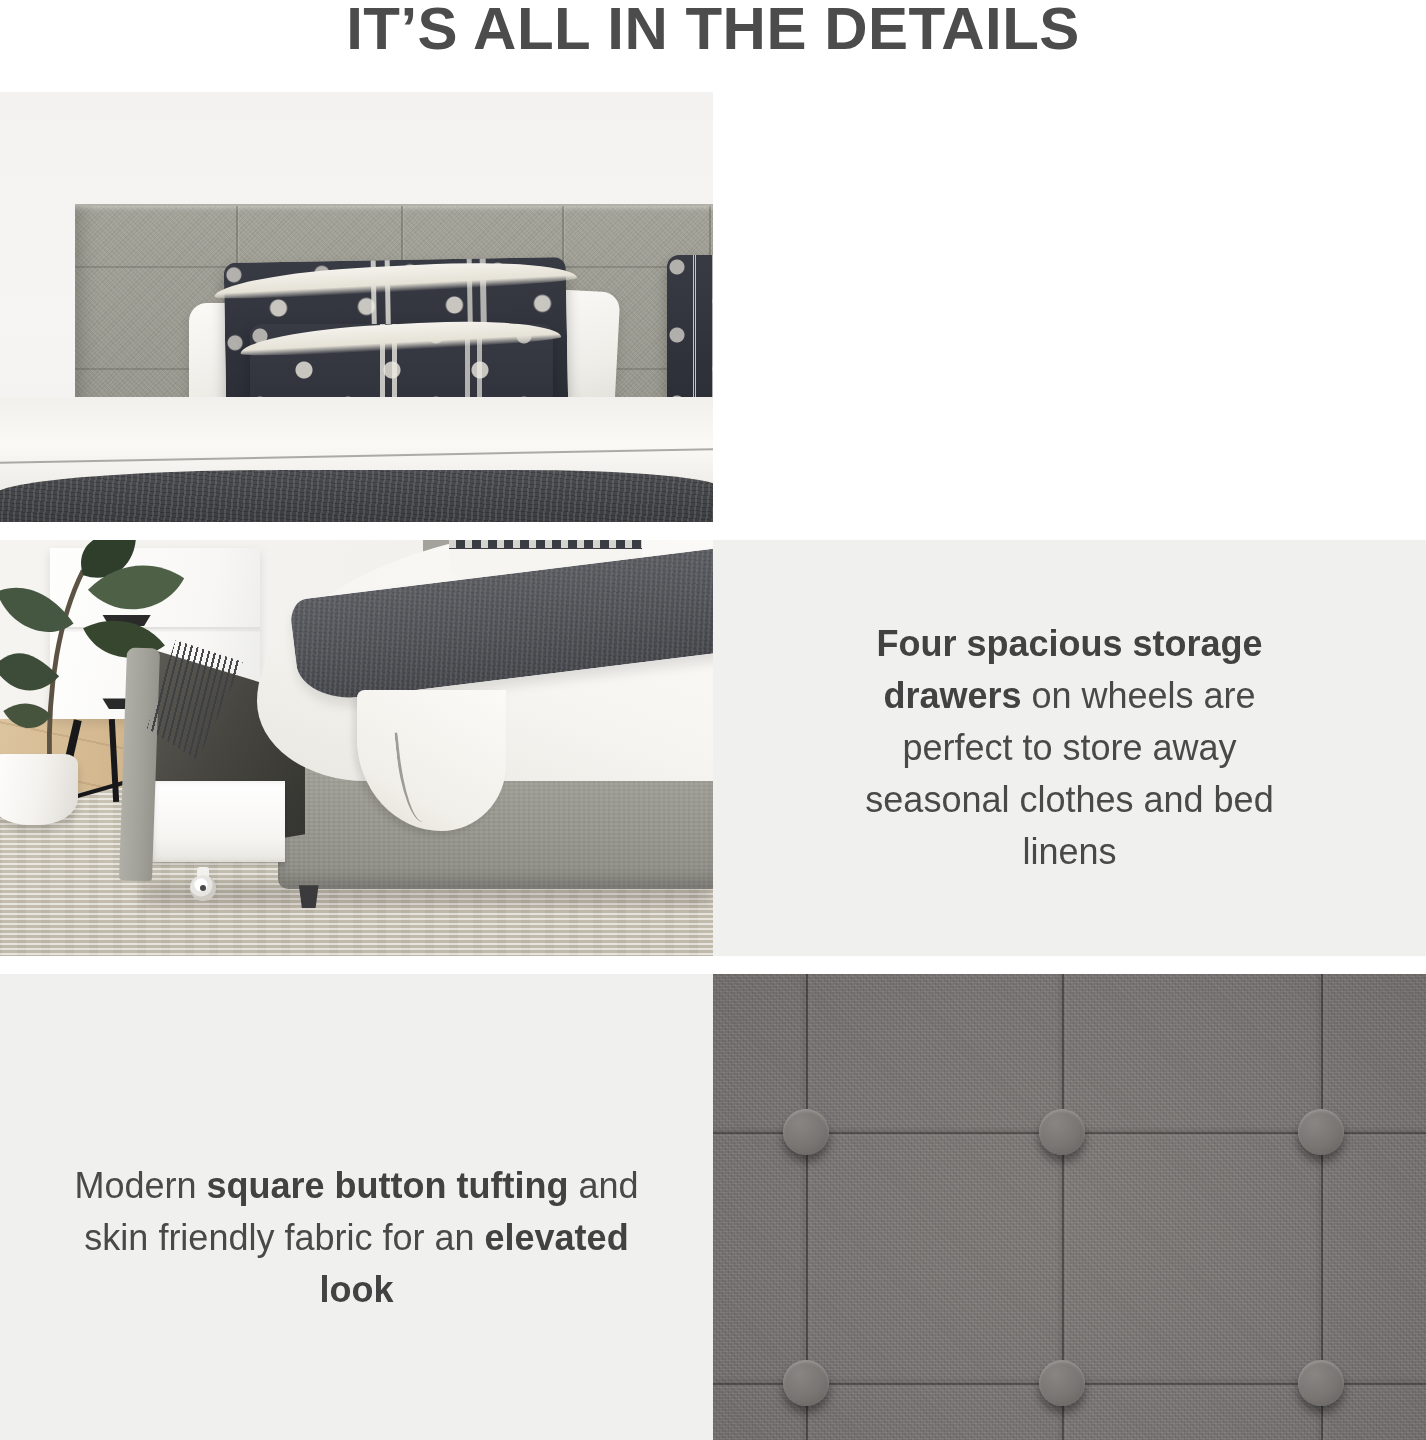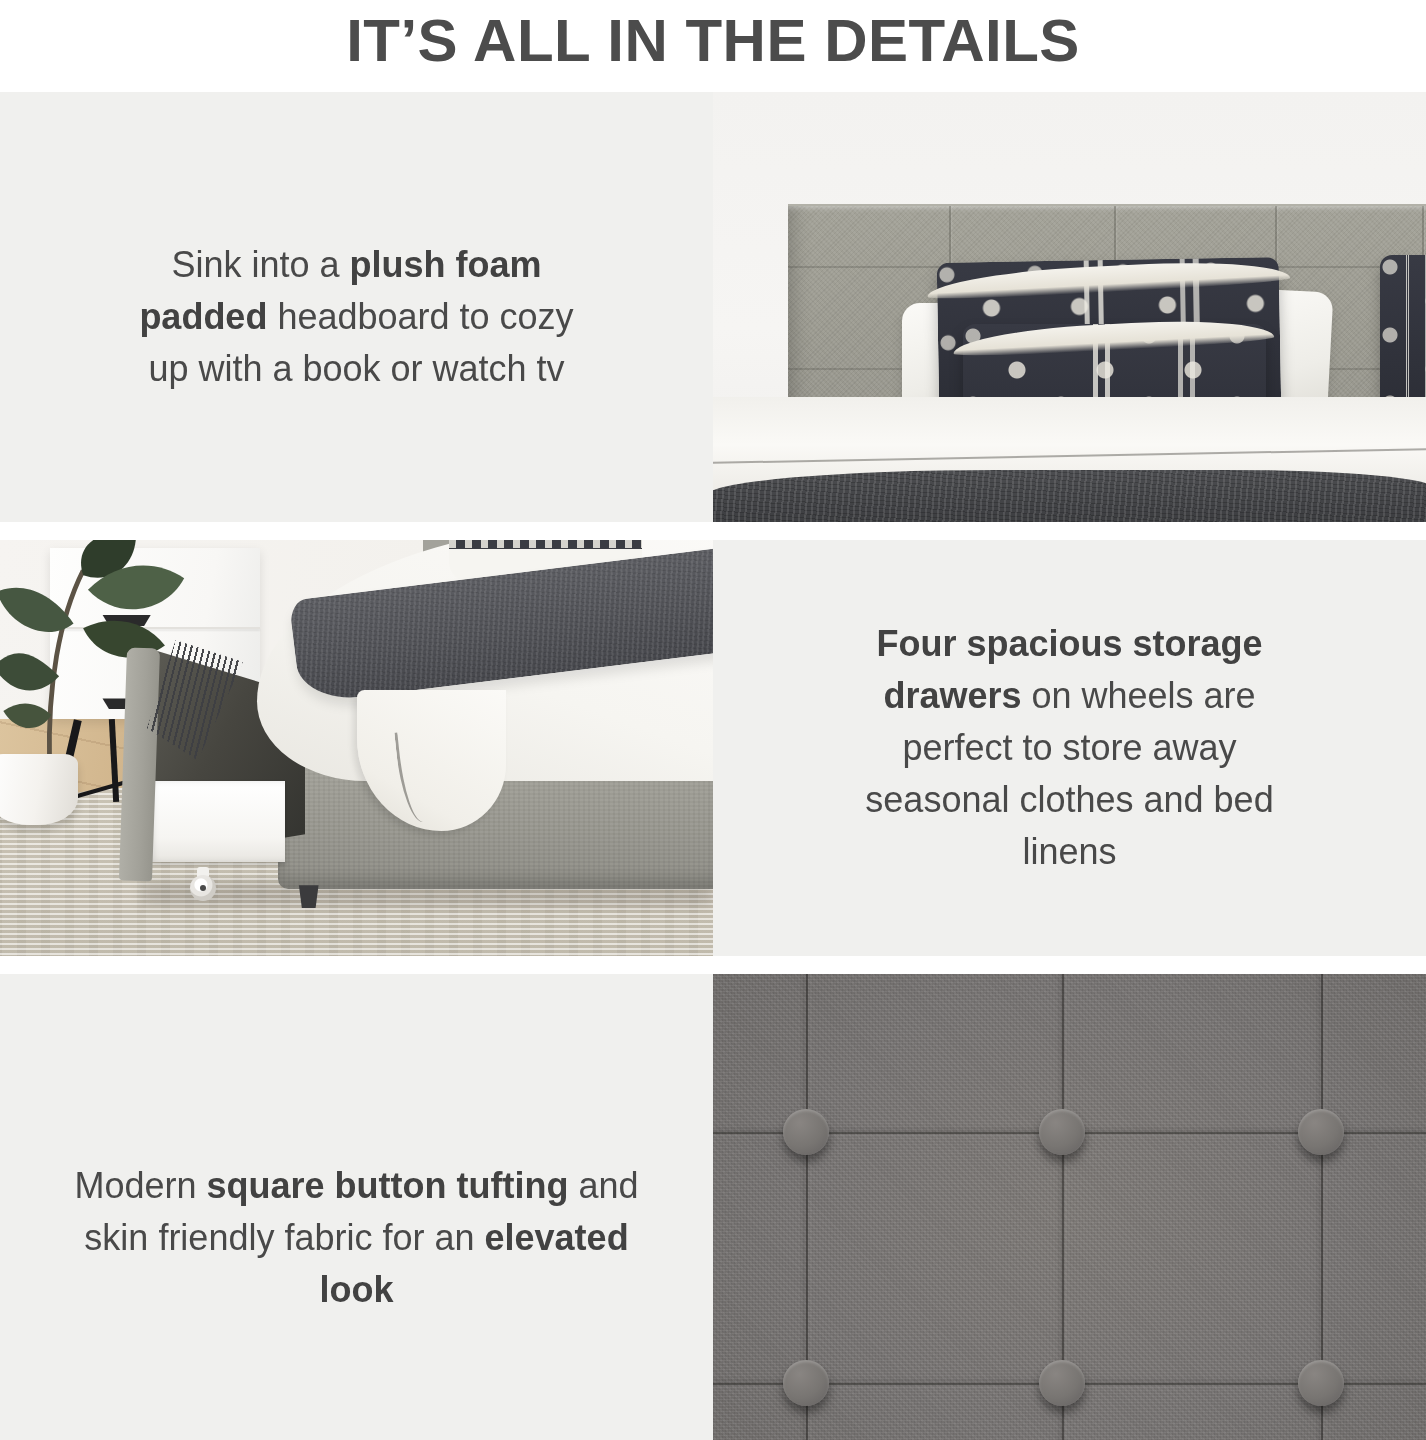--- a/index.html
+++ b/index.html
@@ -2,21 +2,21 @@
 <html><head>
 <meta charset="utf-8">
 <style>
   html,body{margin:0;padding:0;background:#ffffff;}
   .canvas{
     position:relative;width:1426px;height:1440px;margin:0 auto;background:#ffffff;
     font-family:"Liberation Sans","DejaVu Sans",sans-serif;overflow:hidden;
   }
   
   .title-band{position:absolute;left:0;top:0;width:1426px;height:92px;background:#ffffff;
-    display:flex;align-items:center;justify-content:center;border-radius:24px;}
+    display:flex;align-items:flex-start;justify-content:center;border-radius:24px;}
   .title-band h1{margin:0;font-size:60px;font-weight:700;color:#4c4c4c;letter-spacing:.5px;
     transform:translateY(-6px);}
   
   .row{position:absolute;left:0;width:1426px;display:flex;}
   .row1{top:92px;height:430px;}
   .row2{top:540px;height:416px;}
   .row3{top:974px;height:528px;}
   .half{position:relative;width:713px;height:100%;overflow:hidden;}
   .text-panel{background:#f0f0ee;display:flex;align-items:center;justify-content:center;}
   .copy{font-size:36px;line-height:52px;color:#494949;text-align:center;margin:0;}
@@ -156,23 +156,20 @@
 </head>
 <body>
 
 <div class="canvas">
 
   <div class="title-band">
     <h1>IT’S ALL IN THE DETAILS</h1>
   </div>
 
   <div class="row row1">
-    <div class="half text-panel">
-      <p class="copy copy-r1"><span>Sink into a </span><b>plush foam padded</b><span> headboard to cozy up with a book or watch tv</span></p>
-    </div>
     <div class="half photo p1">
       <div class="abs headboard">
         <div class="abs vseam" style="left:24.6%"></div>
         <div class="abs vseam" style="left:49.7%"></div>
         <div class="abs vseam" style="left:74.3%"></div>
         <div class="abs vseam" style="left:96.7%"></div>
         <div class="abs hseam" style="top:20%"></div>
         <div class="abs hseam" style="top:54%"></div>
       </div>
       <div class="abs pillow-white" style="left:26.5%;top:49%;width:10%;height:30%;"></div>

